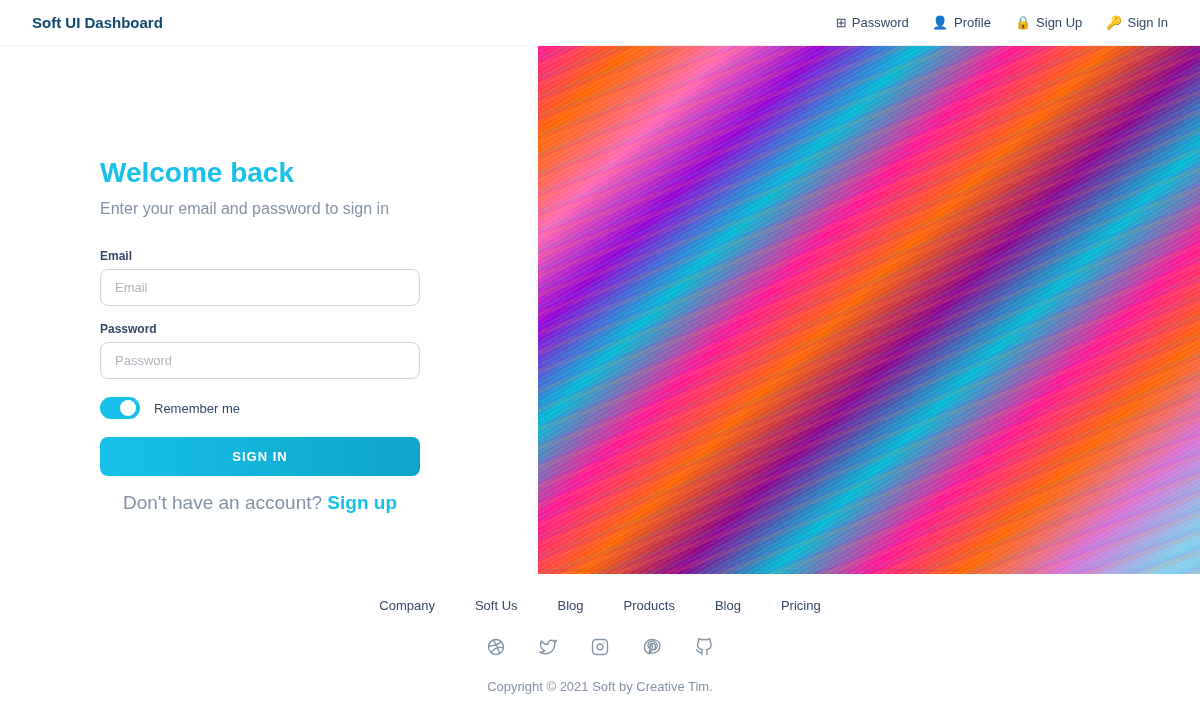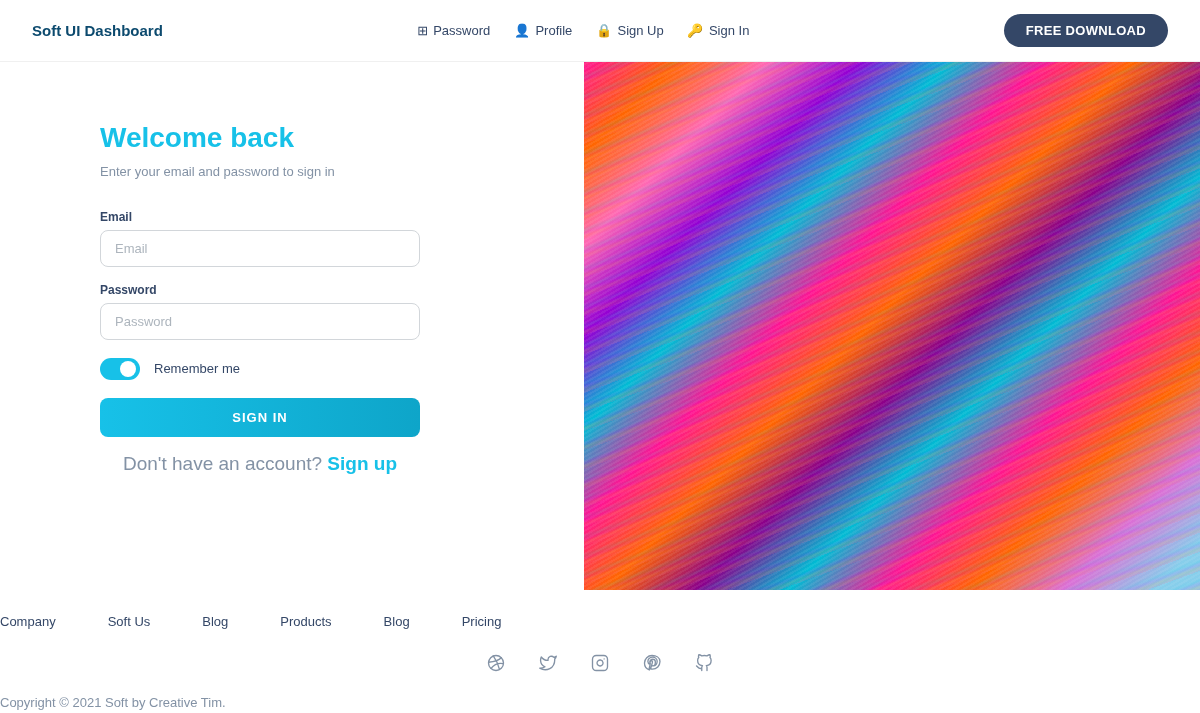--- a/index.html
+++ b/index.html
@@ -58,40 +58,40 @@
     }
 
     
     .main-layout {
       display: flex;
       height: calc(713px - 55px - 130px);
     }
 
     
     .form-panel {
-      width: 584px;
+      width: 538px;
       flex-shrink: 0;
       display: flex;
-      align-items: flex-start;
+      align-items: flex-end;
       justify-content: flex-start;
       padding: 60px 80px 60px 100px;
       background: #fff;
     }
     .form-container {
       width: 100%;
       max-width: 320px;
     }
     .welcome-title {
       font-size: 28px;
       font-weight: 700;
       color: #17c1e8;
       margin-bottom: 8px;
     }
     .welcome-subtitle {
-      font-size: 13px;
+      font-size: 16px;
       color: #8392a5;
       margin-bottom: 28px;
       line-height: 1.5;
     }
     .form-group {
       margin-bottom: 16px;
     }
     .form-label {
       display: block;
       font-size: 12px;
@@ -244,21 +244,22 @@
     }
 
     
     .footer {
       padding: 24px 0 16px;
       background: #fff;
       border-top: none;
     }
     .footer-links {
       display: flex;
-      gap: 52px;
+      justify-content: center;
+      gap: 40px;
       margin-bottom: 20px;
     }
     .footer-link {
       font-size: 13px;
       color: #344767;
       text-decoration: none;
       cursor: pointer;
     }
     .footer-social {
       display: flex;
@@ -271,20 +272,21 @@
       height: 28px;
       display: flex;
       align-items: center;
       justify-content: center;
       color: #8392a5;
       font-size: 16px;
       cursor: pointer;
       text-decoration: none;
     }
     .footer-copyright {
+      text-align: center;
       font-size: 13px;
       color: #8392a5;
     }
   </style>
 </head>
 <body>
 
 <nav class="navbar">
   <span class="navbar-brand">Soft UI Dashboard</span>
   <div class="navbar-links">
@@ -298,21 +300,20 @@
     </a>
     <a class="navbar-link">
       <span class="nav-icon">🔒</span>
       <span>Sign Up</span>
     </a>
     <a class="navbar-link">
       <span class="nav-icon">🔑</span>
       <span>Sign In</span>
     </a>
   </div>
-  <button class="btn-free-download">FREE DOWNLOAD</button>
 </nav>
 
 <div class="main-layout">
 
   <div class="form-panel">
     <div class="form-container">
       <h1 class="welcome-title">Welcome back</h1>
       <p class="welcome-subtitle">Enter your email and password to sign in</p>
 
       <div class="form-group">

